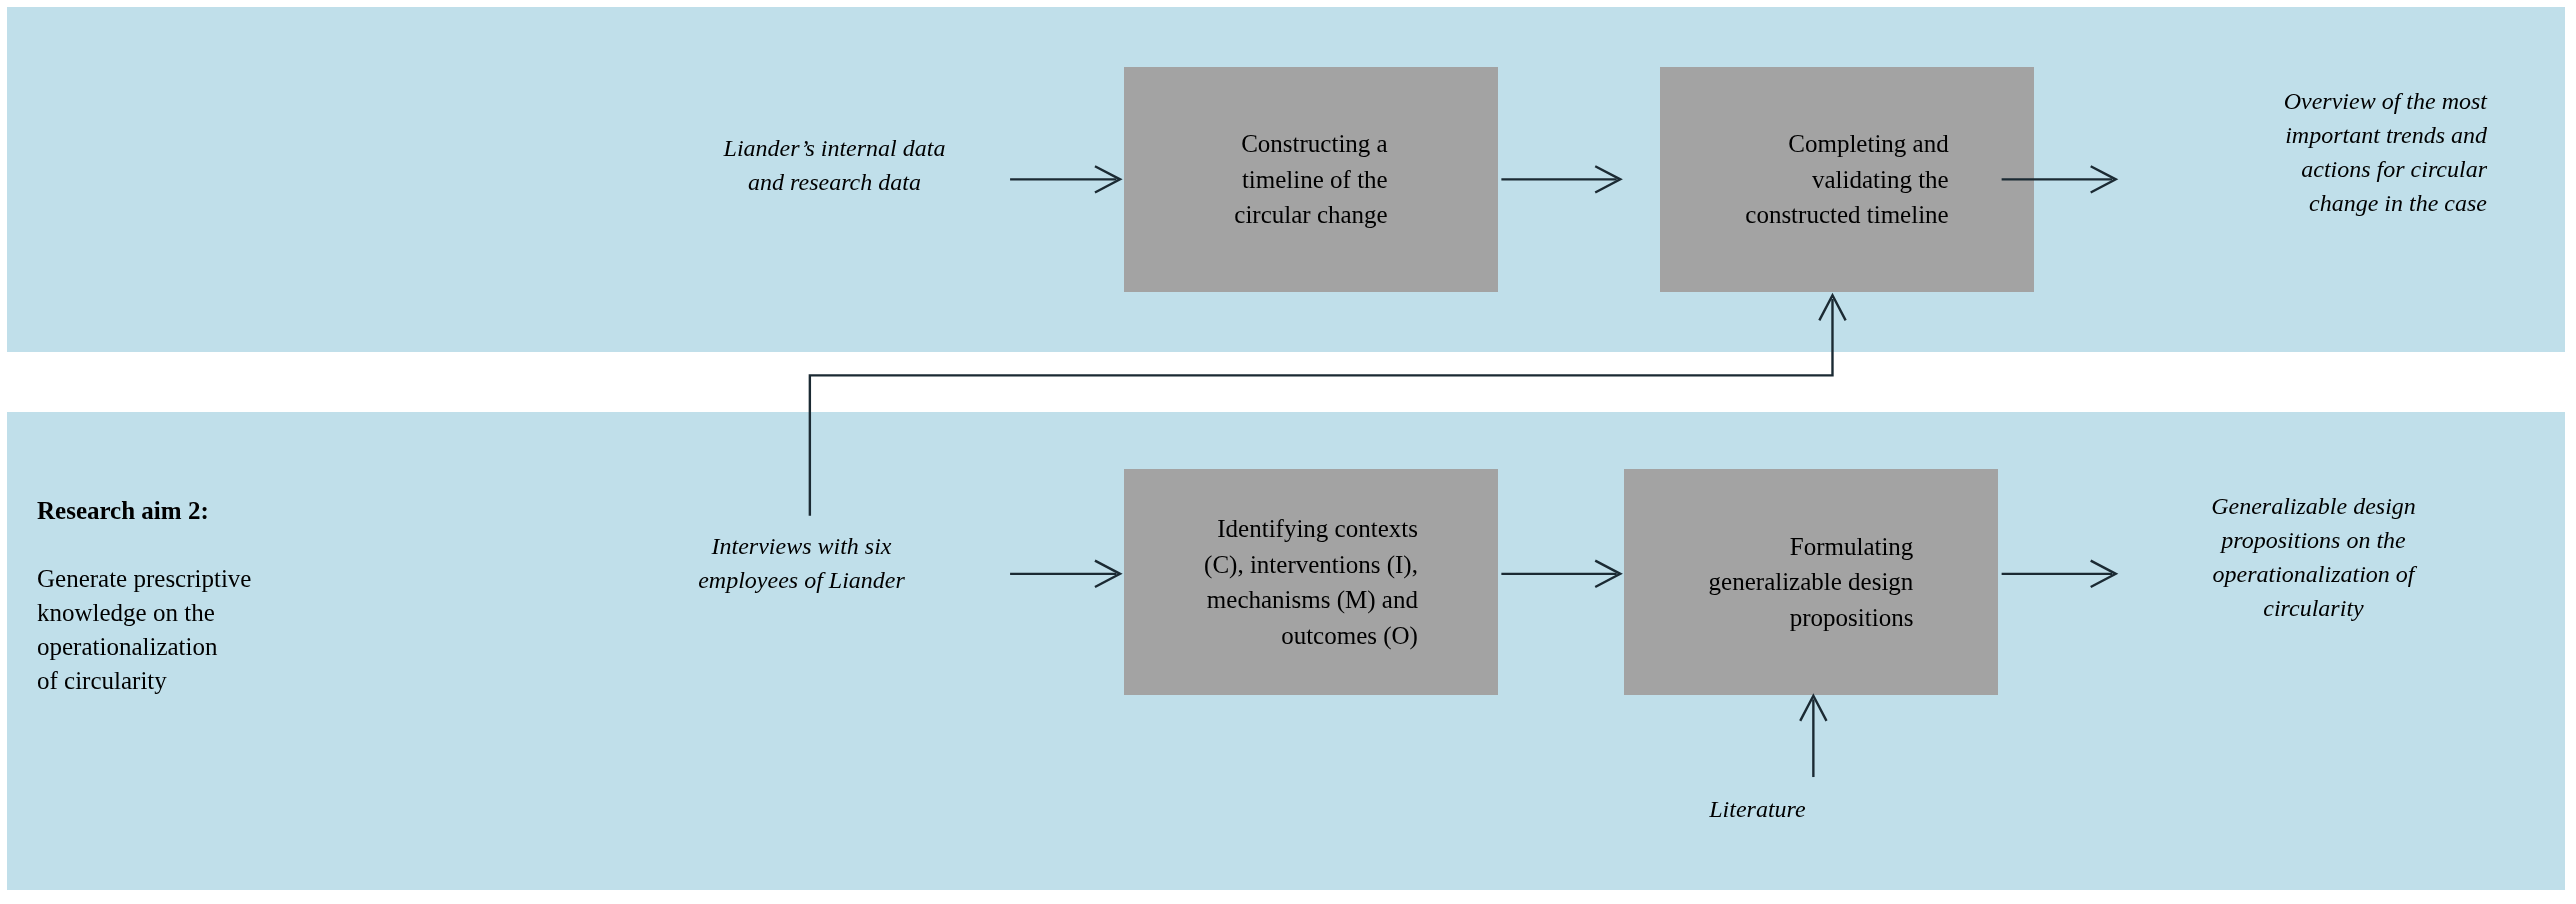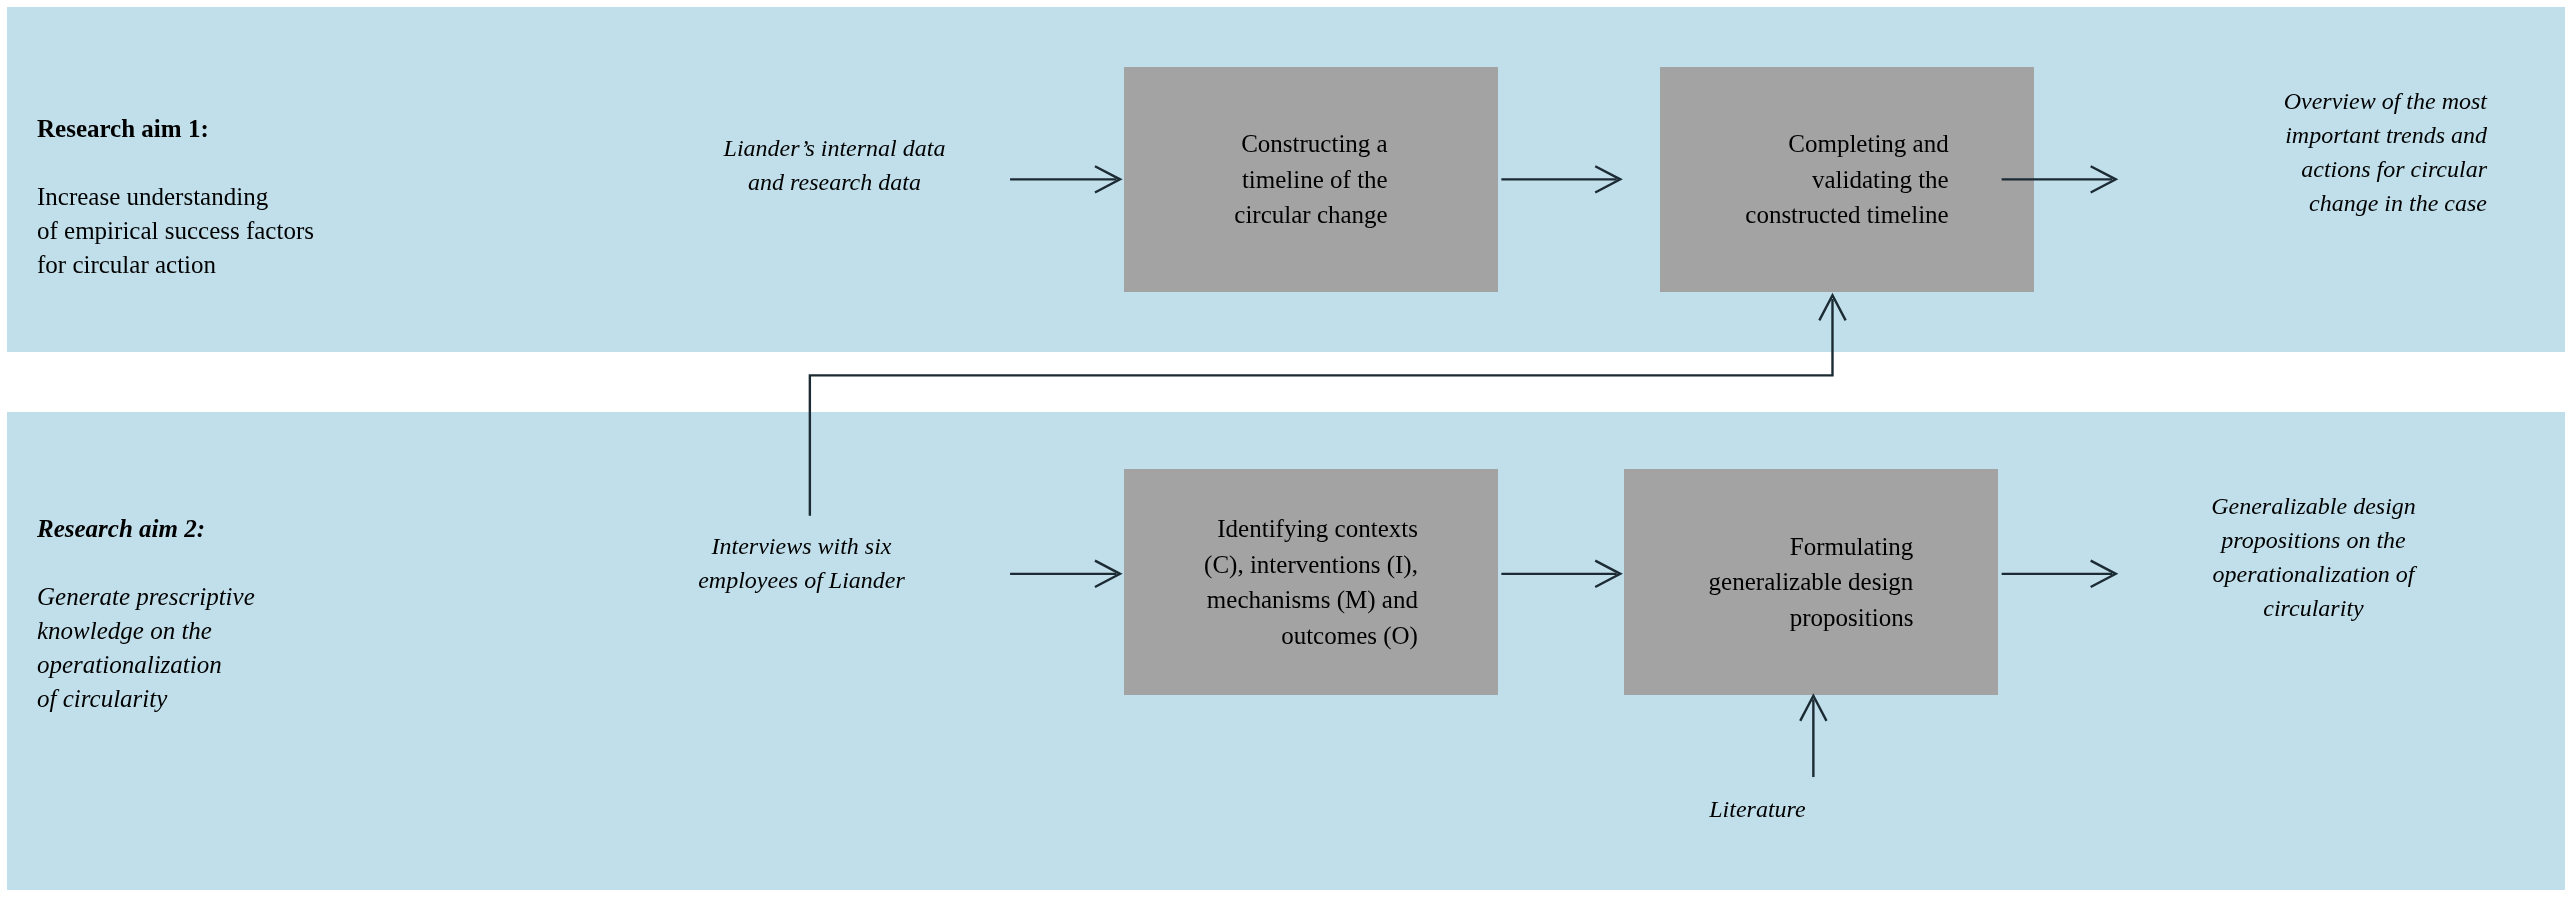--- a/index.html
+++ b/index.html
@@ -31,21 +31,21 @@
     color: #000000;
     font-size: 25px;
     line-height: 1.36;
     white-space: pre-line;
   }
   .aim-title {
     font-weight: bold;
     display: block;
   }
   #aim1-block { left: 37px; top: 78px;  width: 454px; }
-  #aim2-block { left: 37px; top: 478px;  width: 454px; font-style: italic; }
+  #aim2-block { left: 37px; top: 460px;  width: 454px; }
 
   .io-text {
     position: absolute;
     font-style: italic;
     font-size: 24px;
     line-height: 1.42;
     text-align: center;
     color: #000000;
     white-space: pre-line;
   }
@@ -86,26 +86,20 @@
   .conn-head { stroke: #1b2a33; stroke-width: 4; fill: none; stroke-linecap: butt; }
 </style>
 </head>
 <body>
 
 <div id="canvas">
 
   <div class="band" id="band-1"></div>
   <div class="band" id="band-2"></div>
 
-  <div class="aim-text" id="aim1-block">
-    <span class="aim-title">Research aim 1:</span>
-    <span>Increase understanding
-of empirical success factors
-for circular action</span>
-  </div>
 
   <div class="io-text" id="input-1">Liander’s internal data
 and research data</div>
 
   <div class="proc-box" id="box-r1-c1">Constructing a
 timeline of the
 circular change</div>
   <div class="proc-box" id="box-r1-c2">Completing and
 validating the
 constructed timeline</div>

